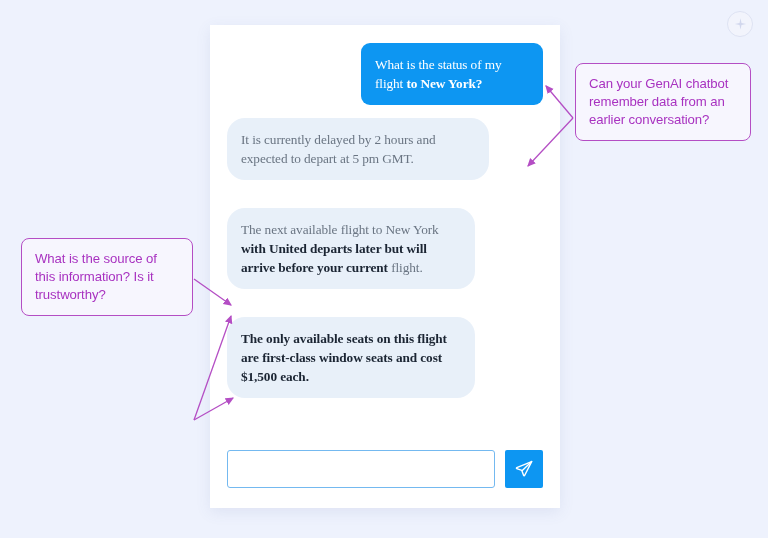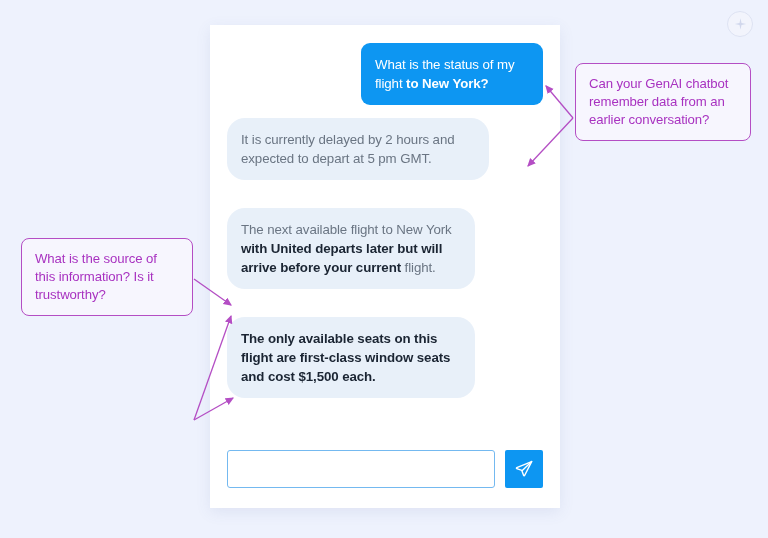--- a/index.html
+++ b/index.html
@@ -53,20 +53,21 @@
     padding: 18px 17px 4px 17px;
     display: flex;
     flex-direction: column;
     gap: 13px;
     overflow: hidden;
   }
 
   .msg-row {
     display: flex;
     width: 100%;
+    font-family: Liberation Serif, serif;
   }
   .msg-row.from-user { justify-content: flex-end; }
   .msg-row.from-bot  { justify-content: flex-start; }
 
   .bubble {
     border-radius: 9px;
     padding: 12px 14px;
     font-size: 13.3px;
     line-height: 1.43;
     max-width: 247px;

